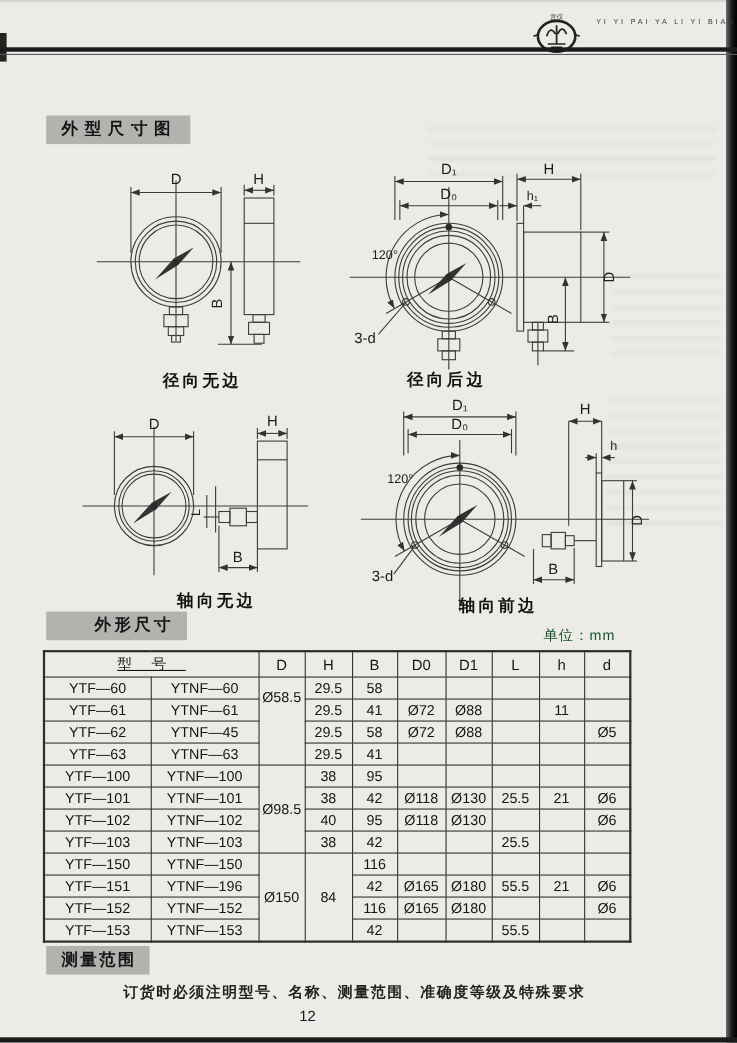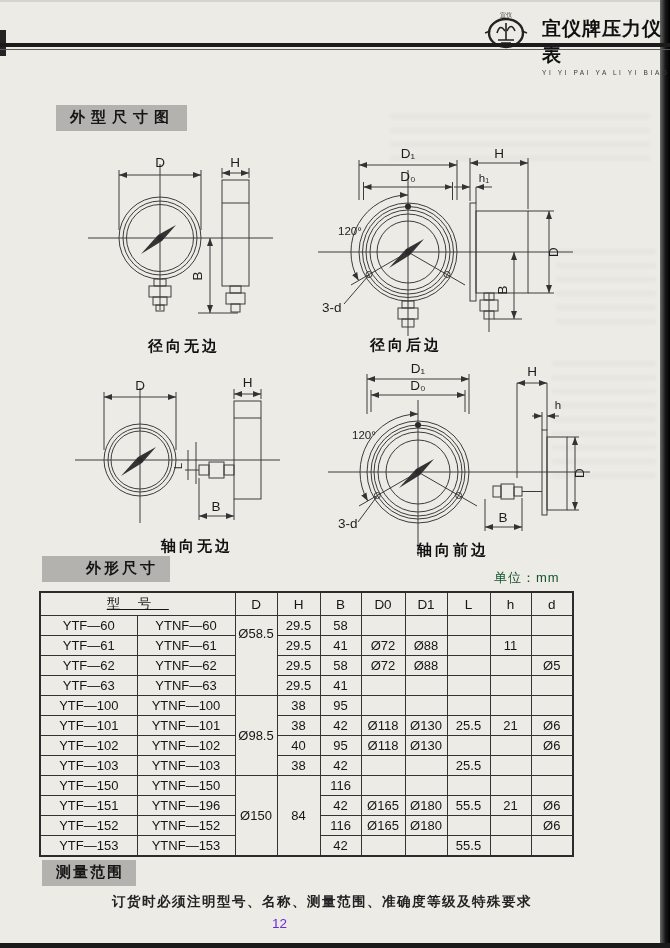--- a/index.html
+++ b/index.html
@@ -33,21 +33,21 @@
   
   table.dim-table{border-collapse:collapse;table-layout:fixed;background:transparent;}
   .dim-table td,.dim-table th{border:1px solid #343434;font-size:13px;font-weight:normal;
       text-align:center;vertical-align:middle;padding:0;height:19px;color:#161616;
       overflow:hidden;white-space:nowrap;}
   .dim-table th{height:22px;font-size:13.5px;}
   .dim-table{border:2px solid #2c2c2c;}
   .th-model{letter-spacing:1.3em;padding-left:1.3em;text-decoration:underline;}
   td.vtop{vertical-align:top;padding-top:10px;}
   .note{font-size:13.5px;font-weight:bold;letter-spacing:1.5px;color:#222;}
-  .pageno{left:0;top:916px;width:559px;text-align:center;font-size:13.5px;color:#6d28d9;}
+  .pageno{left:0;top:916px;width:559px;text-align:center;font-size:13.5px;color:#0f172a;}
 </style>
 </head>
 <body>
 
 <div id="page">
 
   <div class="abs top-strip"></div>
   <div class="abs corner-nub"></div>
   <div class="abs edge-right"></div>
   <div class="abs edge-bottom"></div>
@@ -59,27 +59,26 @@
     <text x="24" y="8" text-anchor="middle" style="font-size:6px;fill:#333;">宜仪</text>
     <ellipse cx="24" cy="24" rx="17" ry="14" fill="none" stroke="#232323" stroke-width="2.4"></ellipse>
     <line x1="3" y1="24" x2="8" y2="22" stroke="#232323" stroke-width="1.4"></line>
     <line x1="40" y1="22" x2="45" y2="24" stroke="#232323" stroke-width="1.4"></line>
     <path d="M15,24 q3,-10 8,-2" fill="none" stroke="#232323" stroke-width="1.6"></path>
     <path d="M25,22 q4,-9 8,0" fill="none" stroke="#232323" stroke-width="1.6"></path>
     <line x1="24" y1="14" x2="24" y2="31" stroke="#232323" stroke-width="1.6"></line>
     <path d="M16,31 h16 M19,34 h10" stroke="#232323" stroke-width="1.4" fill="none"></path>
   </svg>
   <div class="abs" style="left:542px;top:16px;">
-    <div class="brand-cn">宜仪牌压力仪表</div>
     <div class="brand-en">YI YI PAI YA LI YI BIAO</div>
   </div>
   <div class="abs rule-thick"></div>
   <div class="abs rule-thin"></div>
 
-  <div class="abs" style="left:56px;top:105px;">
+  <div class="abs" style="left:42px;top:105px;">
     <span class="sec ls6">外型尺寸图</span>
   </div>
 
   <svg class="diag" style="left:88px;top:150px;" width="185" height="208" viewBox="0 0 185 208">
     <defs>
       <marker id="m1e" markerWidth="9" markerHeight="8" refX="8" refY="4" orient="auto" markerUnits="userSpaceOnUse">
           <path d="M0,1 L8,4 L0,7 Z" fill="#333"></path>
         </marker>
       <marker id="m1s" markerWidth="9" markerHeight="8" refX="1" refY="4" orient="auto" markerUnits="userSpaceOnUse">
           <path d="M9,1 L1,4 L9,7 Z" fill="#333"></path>
@@ -333,21 +332,21 @@
       <td>29.5</td>
       <td>41</td>
       <td>Ø72</td>
       <td>Ø88</td>
       <td></td>
       <td>11</td>
       <td></td>
     </tr>
     <tr>
       <td>YTF—62</td>
-      <td>YTNF—62</td>
+      <td>YTNF—45</td>
       <td>29.5</td>
       <td>58</td>
       <td>Ø72</td>
       <td>Ø88</td>
       <td></td>
           <td></td>
       <td>Ø5</td>
     </tr>
     <tr>
       <td>YTF—63</td>

